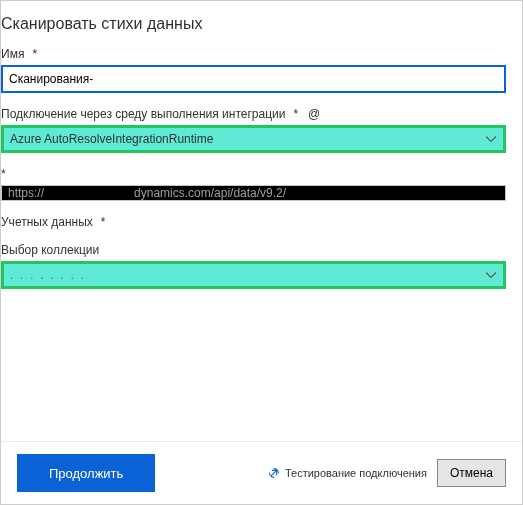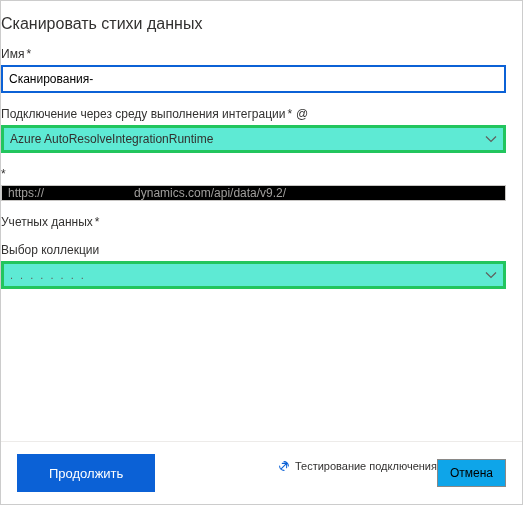--- a/index.html
+++ b/index.html
@@ -26,21 +26,21 @@
       margin-bottom: 14px;
     }
     .field {
       margin-bottom: 14px;
     }
     .field-label {
       font-size: 12px;
       margin-bottom: 4px;
       display: flex;
       align-items: center;
-      gap: 2px;
+      gap: 8px;
     }
     .req {
       color: #323130;
       font-size: 12px;
     }
     .text-input {
       width: 100%;
       height: 28px;
       border: 2px solid #0B61D6;
       padding: 2px 6px;
@@ -114,36 +114,37 @@
       color: #fff;
       border: none;
       height: 38px;
       padding: 0 32px;
       font-size: 13px;
       cursor: pointer;
       font-family: inherit;
     }
     .footer-right {
       display: flex;
-      align-items: flex-start;
+      align-items: center;
+      gap: 10px;
     }
     .test-link {
       display: flex;
       align-items: center;
       gap: 4px;
       font-size: 11px;
       color: #323130;
       cursor: pointer;
     }
     .test-icon {
       width: 14px;
       height: 14px;
     }
     .btn-secondary {
-      background: #0ea5e9;
+      background: #e5e5e5;
       border: 1px solid #8a8886;
       height: 28px;
       padding: 0 12px;
       font-size: 12px;
       cursor: pointer;
       font-family: inherit;
     }
     .at-icon {
       font-size: 12px;
       margin-left: 2px;

